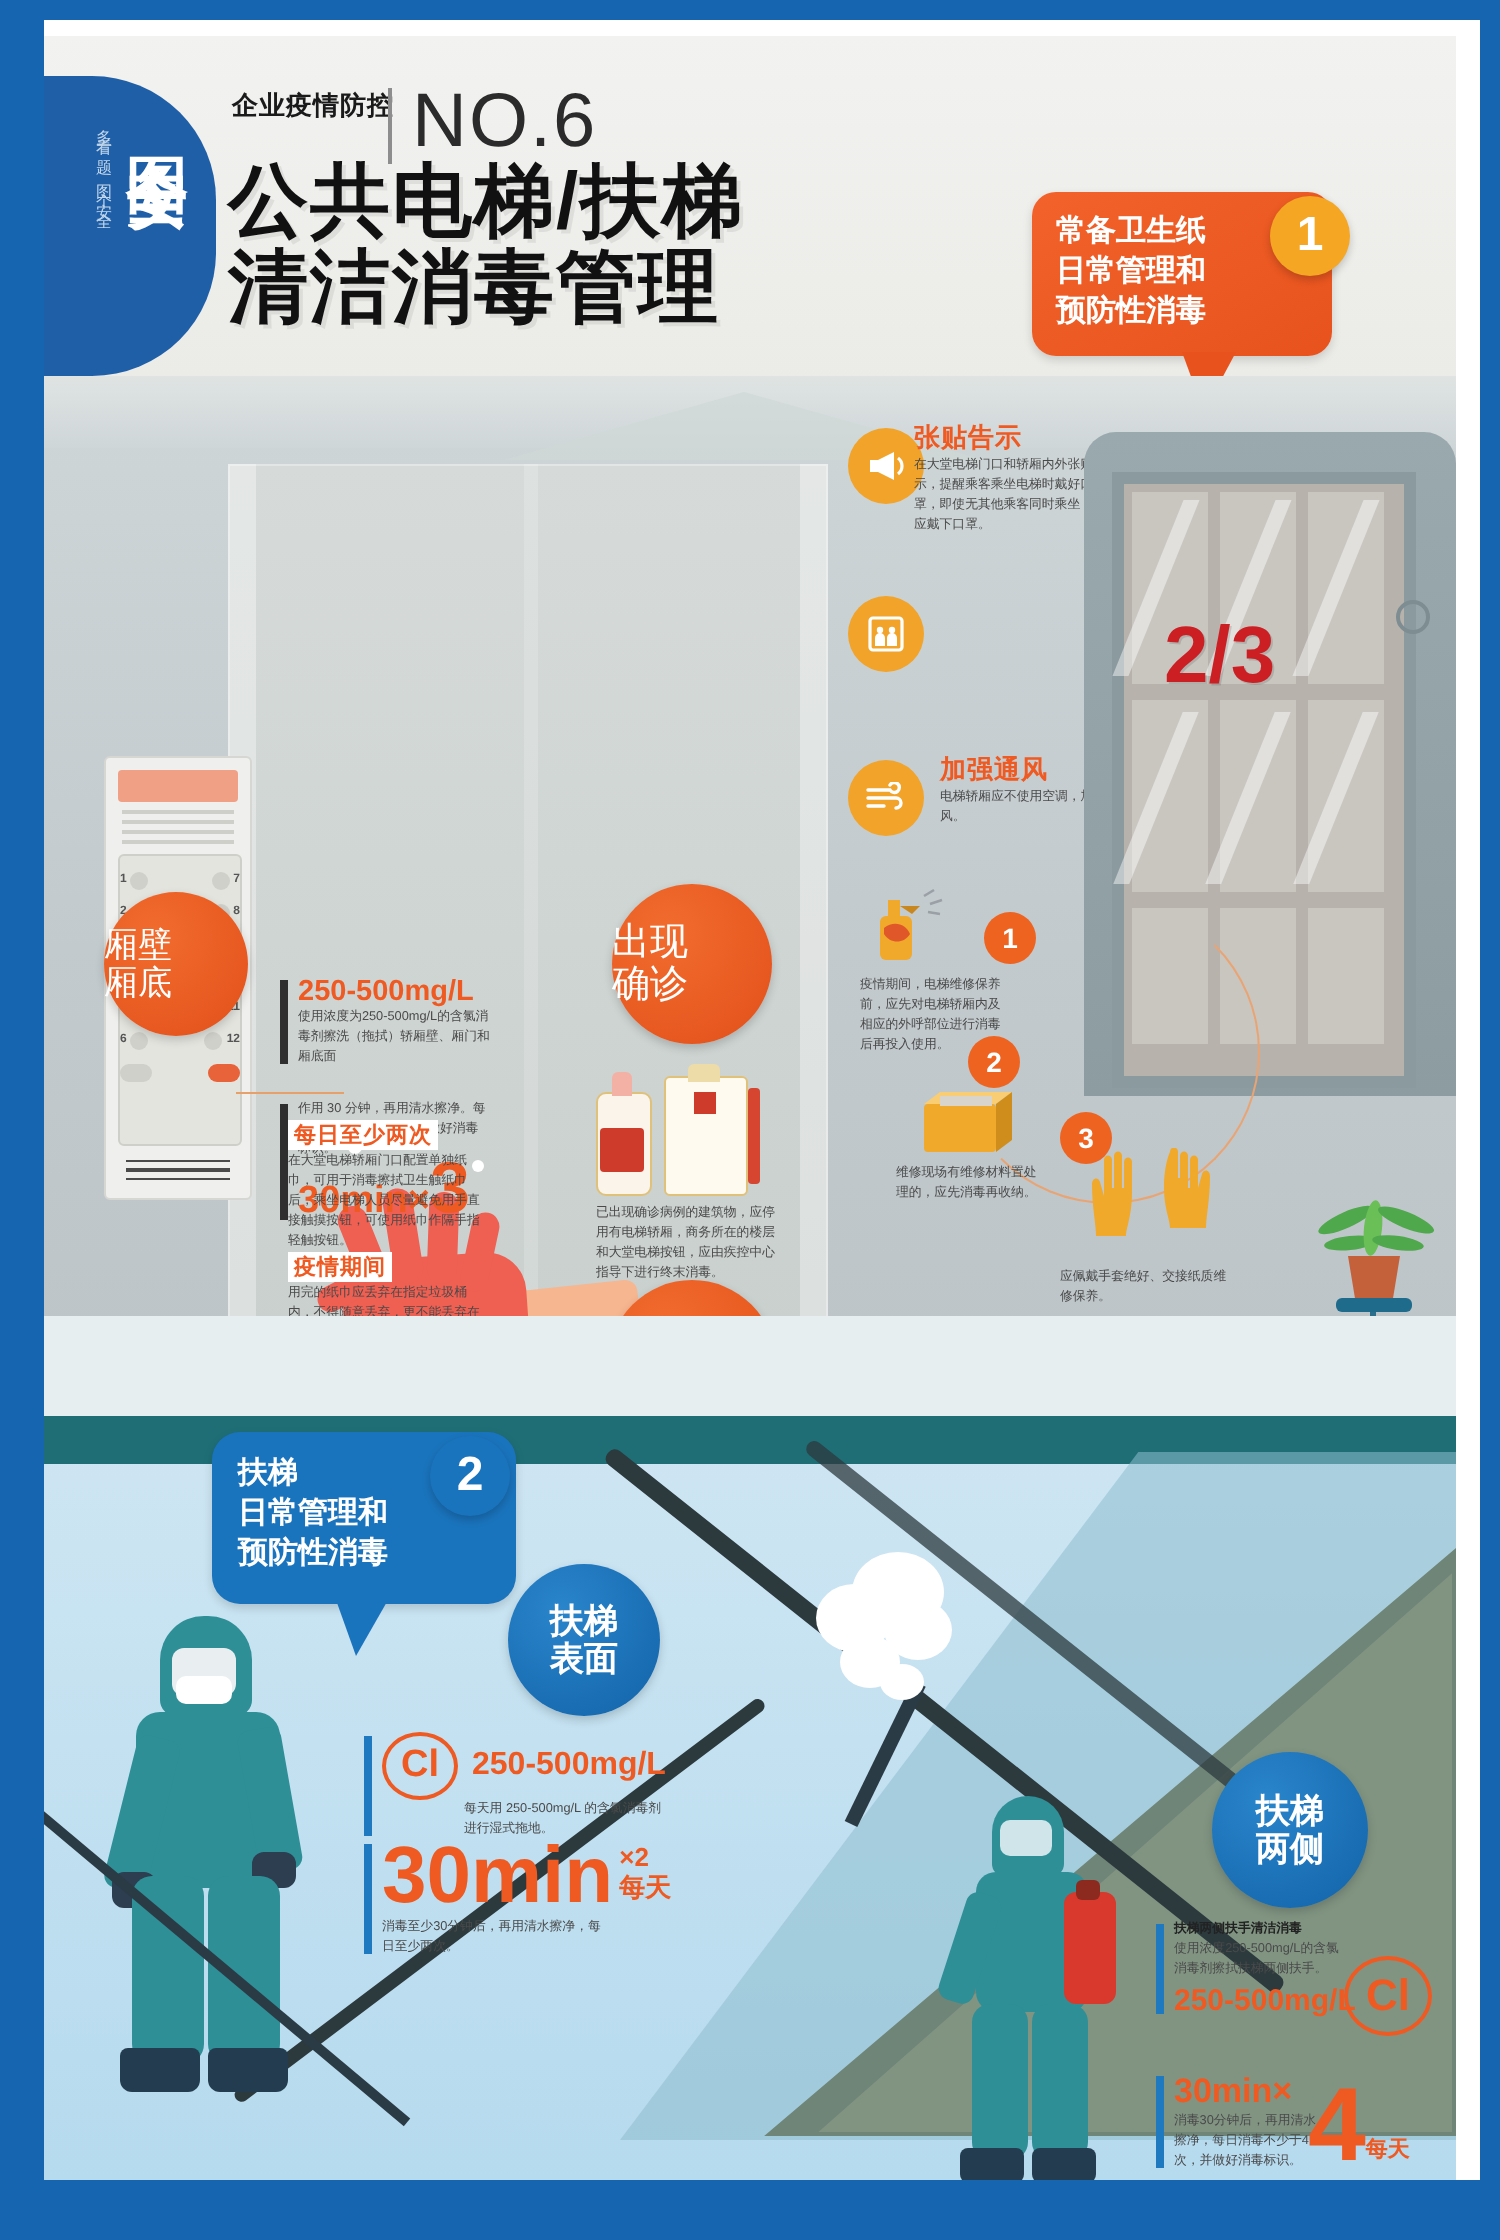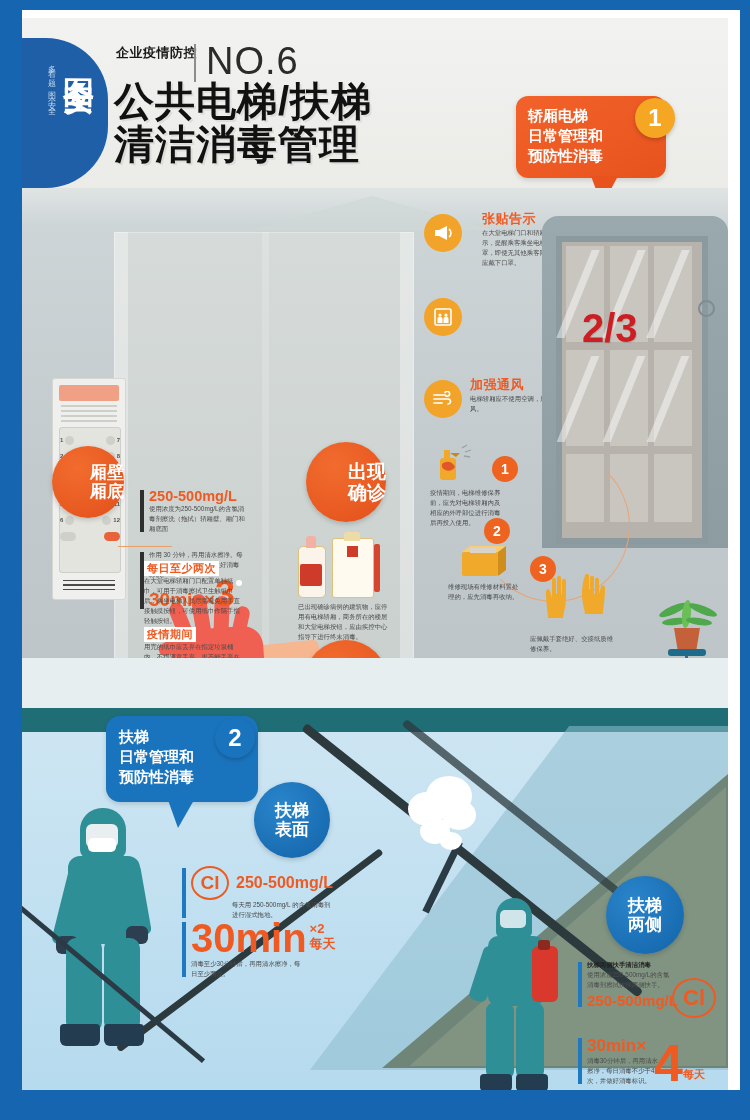--- a/index.html
+++ b/index.html
@@ -72,22 +72,22 @@
           display:grid;grid-template-columns:1fr 1fr;align-content:start;padding-top:4px;}
   .bcell{display:flex;align-items:center;gap:2px;height:16px;font-size:6px;color:#555;font-weight:bold;}
   .bcell.r{flex-direction:row-reverse;}
   .bdot{width:9px;height:9px;border-radius:50%;background:#d0d0ca;}
   .bdot.alarm{background:#e8623a;width:16px;height:9px;border-radius:5px;}
   .plines{position:absolute;left:10px;bottom:6px;width:52px;}
   .plines i{display:block;height:1.5px;background:#4a4a4a;margin-bottom:3px;}
 
   
   .ocircle{position:absolute;border-radius:50%;background:radial-gradient(circle at 35% 30%,#f26c2e,#e2501a);
-          display:flex;align-items:center;justify-content:flex-end;text-align:center;
-          color:#fff;font-weight:bold;line-height:1.12;box-shadow:0 2px 5px rgba(0,0,0,.18);}
+          display:flex;align-items:center;justify-content:flex-start;text-align:center;
+          color:#fff;font-weight:normal;line-height:1.12;box-shadow:0 2px 5px rgba(0,0,0,.18);}
   .bcircle{position:absolute;border-radius:50%;background:radial-gradient(circle at 35% 30%,#2a85cb,#1263a8);
           display:flex;align-items:center;justify-content:center;text-align:center;
           color:#fff;font-weight:bold;line-height:1.12;box-shadow:0 2px 5px rgba(0,0,0,.18);}
 
   
   .bar-block{position:absolute;padding-left:9px;}
   .bar-block:before{content:"";position:absolute;left:0;top:2px;width:4px;height:calc(100% - 4px);background:#2f2f2f;}
   .big-org{color:#ef5a22;font-weight:bold;}
   .tiny{font-size:6.4px;line-height:1.55;color:#4a4a4a;}
   .tiny b{color:#222;}
@@ -182,21 +182,21 @@
       </div>
       <div class="kdiv"></div>
       <div class="kno">NO.6</div>
       <div class="maintitle">
         <div>公共电梯/扶梯</div>
         <div>清洁消毒管理</div>
       </div>
 
       <div class="callout1">
         <div class="txt">
-          <div>轿厢电梯</div>
+          <div>常备卫生纸</div>
           <div>日常管理和</div>
           <div>预防性消毒</div>
         </div>
         <div class="tail"></div>
       </div>
       <div class="num-badge nb1">1</div>
     </div>
 
     <div class="scene1">
       <div class="wall-light"></div>
@@ -364,21 +364,21 @@
         <div class="secthead" style="font-size:11px;background:#fff;display:inline-block;padding:0 3px;">疫情期间</div>
         <div class="tiny">用完的纸巾应丢弃在指定垃圾桶内，不得随意丢弃，更不能丢弃在电梯轿厢内。</div>
       </div>
 
       <div class="iconcirc" style="left:402px;top:26px;">
         <svg width="20" height="16" viewBox="0 0 20 16">
             <path d="M2 5h4l8-4v14L6 11H2z" fill="#fff"></path>
             <path d="M16 4a5 5 0 010 8" stroke="#fff" stroke-width="1.6" fill="none"></path>
           </svg>
       </div>
-      <div style="position:absolute;left:460px;top:22px;width:96px;">
+      <div style="position:absolute;left:435px;top:22px;width:96px;">
         <div class="secthead">张贴告示</div>
         <div class="tiny">在大堂电梯门口和轿厢内外张贴告示，提醒乘客乘坐电梯时戴好口罩，即使无其他乘客同时乘坐，也应戴下口罩。</div>
       </div>
 
       <div class="iconcirc" style="left:402px;top:110px;">
         <svg width="20" height="20" viewBox="0 0 20 20">
             <rect x="2" y="2" width="16" height="16" rx="1.5" stroke="#fff" stroke-width="1.6" fill="none"></rect>
             <circle cx="7" cy="8" r="1.6" fill="#fff"></circle>
             <circle cx="13" cy="8" r="1.6" fill="#fff"></circle>
             <path d="M4.5 16v-4a2.5 2.5 0 015 0v4M10.5 16v-4a2.5 2.5 0 015 0v4" fill="#fff"></path>

